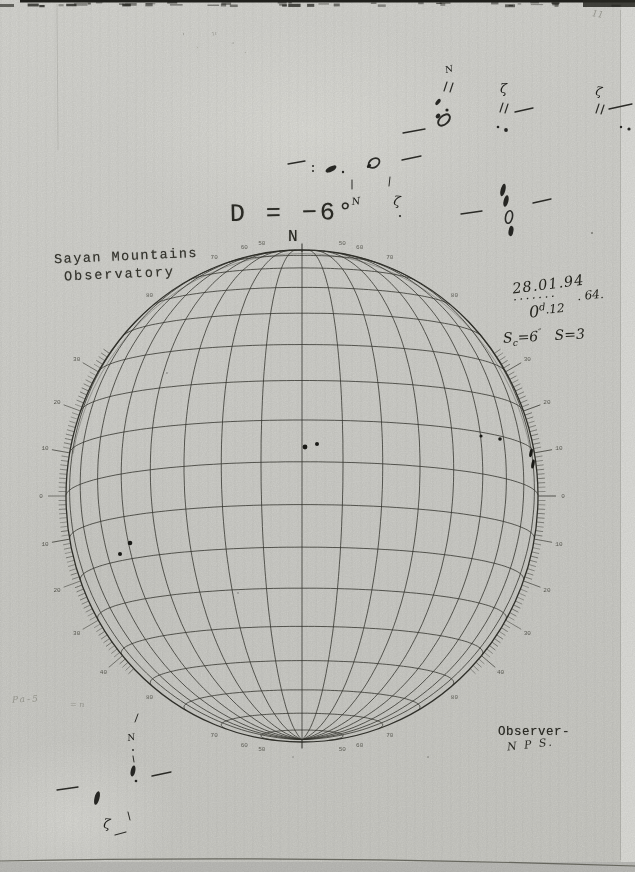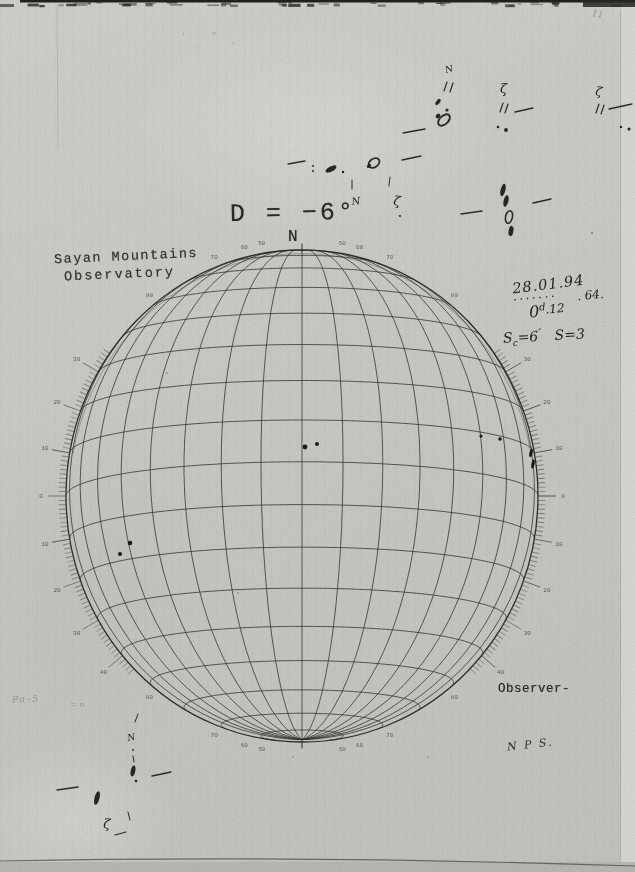--- a/index.html
+++ b/index.html
@@ -28,21 +28,21 @@
   #note-date{left:512px;top:276px;font-size:14.5px;transform:rotate(-7deg);letter-spacing:1px;}
   #note-dots{left:513px;top:291px;font-size:12px;letter-spacing:2.5px;transform:rotate(-5deg);}
   #note-suffix{left:577px;top:288px;font-size:12px;transform:rotate(-5deg);}
   #note-time{left:529px;top:301px;font-size:16px;transform:rotate(-4deg);}
   #note-time sup{font-size:10px;}
   #note-time .frac{font-size:12px;vertical-align:3px;}
   #note-sc{left:503px;top:327px;font-size:14px;transform:rotate(-3deg);}
   #note-sc sub{font-size:9px;}
   #note-sc sup{font-size:9px;}
   #note-sc .gap{display:inline-block;width:13px;}
-  #observer{left:498px;top:682px;font-size:12.5px;letter-spacing:.5px;}
+  #observer{left:498px;top:725px;font-size:12.5px;letter-spacing:.5px;}
   #signature{left:507px;top:738px;font-size:11px;letter-spacing:2px;transform:rotate(-6deg);color:#30302a;}
   #pencil-a{left:12px;top:694px;font-size:9px;letter-spacing:2px;transform:rotate(-3deg);}
   #pencil-b{left:70px;top:700px;font-size:8px;}
   #pencil-tr{left:592px;top:9px;font-size:9px;transform:rotate(10deg);}
 </style>
 </head>
 <body>
 
 <div id="page">
   <div id="blotch1" class="blotch"></div>

